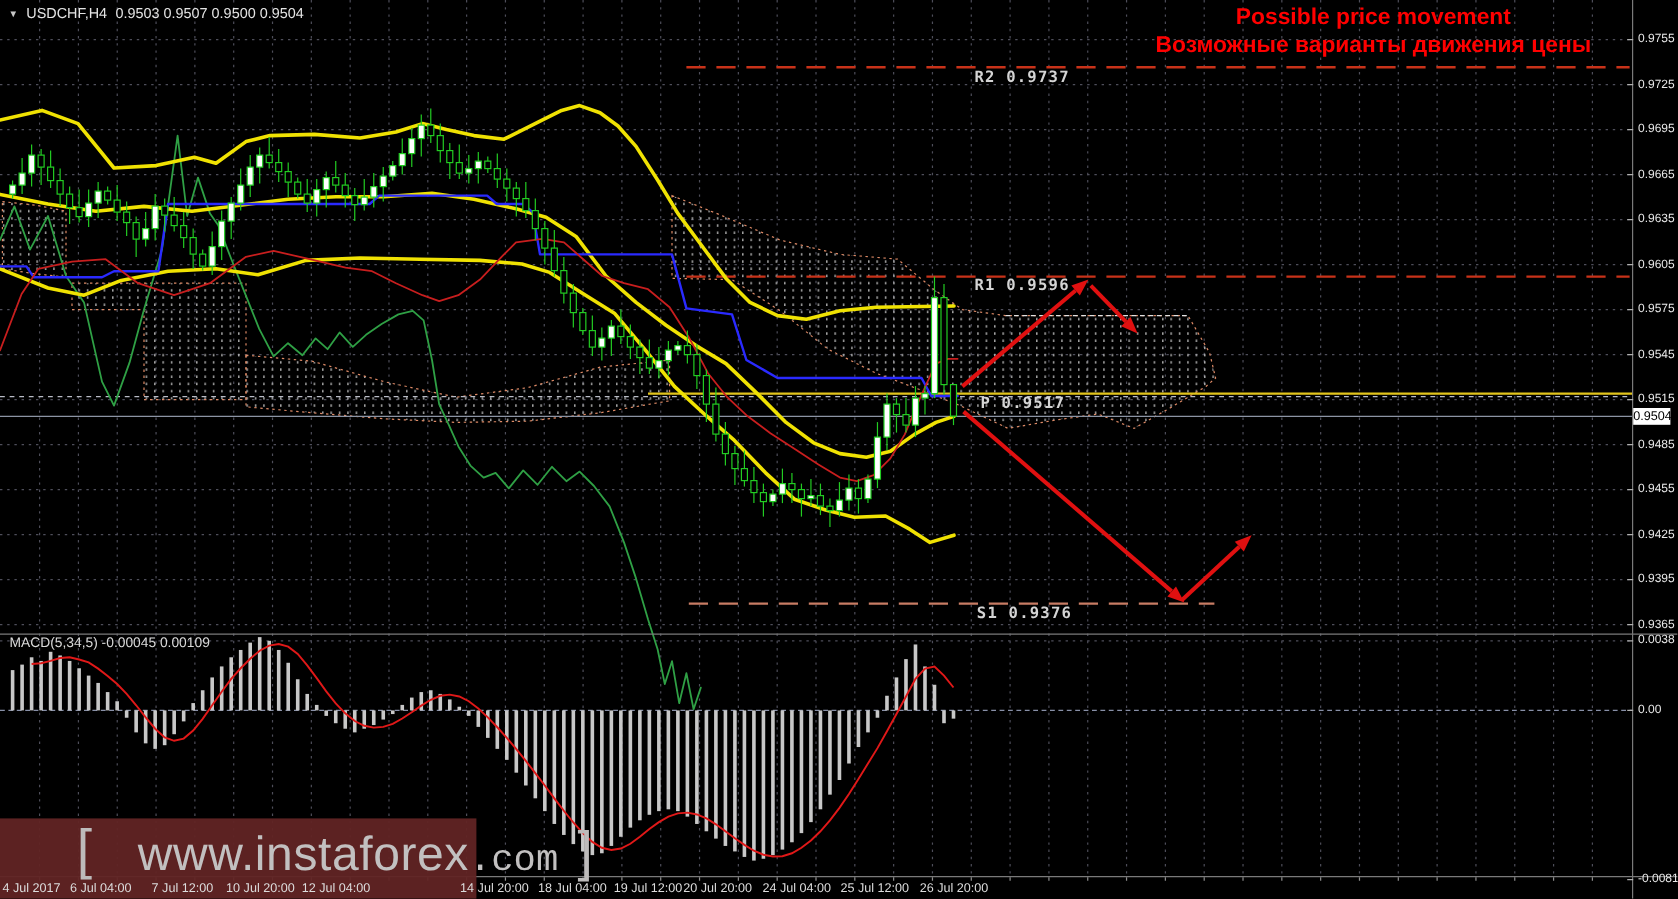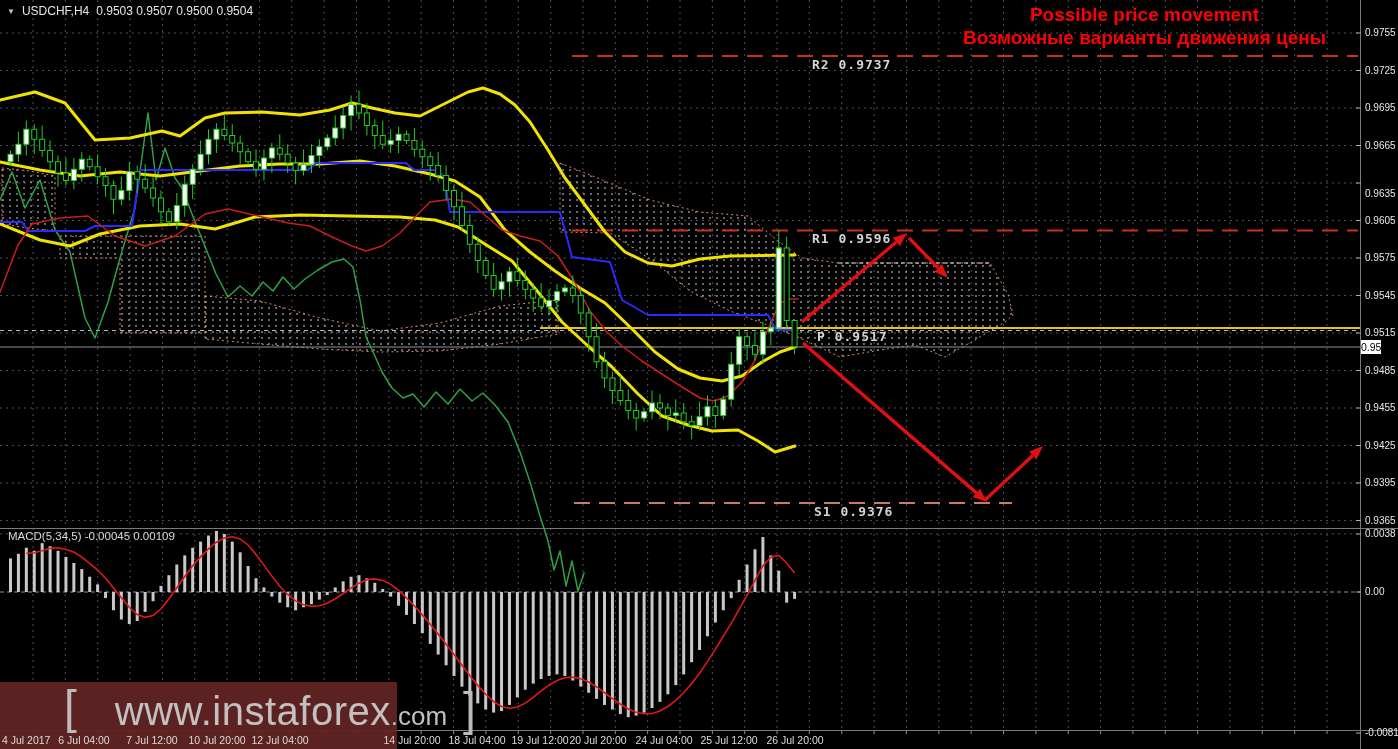--- a/index.html
+++ b/index.html
@@ -15,25 +15,25 @@
   .pivot-label{position:absolute;z-index:5;color:#D4D4D4;font-family:"DejaVu Sans Mono",monospace;
                font-weight:bold;font-size:13px;letter-spacing:1px;white-space:nowrap;}
   #lbl-r2{left:812px;top:57px;} #lbl-r1{left:812px;top:231px;}
   #lbl-p {left:817px;top:329px;} #lbl-s1{left:814px;top:504px;}
   #macd-label{left:8px;top:530px;color:#DADADA;font-size:11.5px;}
   #watermark{left:0;top:682px;width:397px;height:67px;background:rgba(97,36,36,0.95);
              z-index:4;display:flex;align-items:baseline;padding-left:64px;box-sizing:border-box;
              color:#C2C0C0;}
   #watermark .br{font-size:46px;font-weight:300;color:#BDBBBB;transform:translateY(-2px);}
   #watermark .dom{font-size:40px;letter-spacing:0.5px;margin-left:38px;}
-  #watermark .tld{font-size:26px;}
+  #watermark .tld{font-size:31px;font-family:Liberation Mono, monospace;}
   #watermark .br2{font-size:46px;font-weight:300;margin-left:16px;color:#BDBBBB;}
   .ptick{position:absolute;left:1365px;color:#E8E8E8;font-size:10px;z-index:5;white-space:nowrap;}
   .ttick{position:absolute;top:734px;color:#DCDCDC;font-size:10.5px;z-index:6;white-space:nowrap;}
-  #price-tag{position:absolute;left:1361px;top:340px;width:20px;height:14px;background:#FFF;
+  #price-tag{position:absolute;left:1361px;top:340px;width:31px;height:14px;background:#FFF;
              color:#000;font-size:10.5px;line-height:14px;text-align:center;z-index:6;}
 </style>
 </head>
 <body>
 
 <div id="stage">
   <svg id="chart" width="1398" height="749">
     <defs>
       <pattern id="hatch" width="7" height="6" patternUnits="userSpaceOnUse">
         <path d="M3 1 V4" stroke="#CFCFCF" stroke-width="1" stroke-dasharray="2 2"></path>
@@ -531,21 +531,21 @@
     <span class="tld">.com</span>
     <span class="br2">]</span>
   </div>
 
   <div id="price-tag">0.9504</div>
   <div id="price-axis">
       <div class="ptick" style="top: 27px;">0.9755</div>
       <div class="ptick" style="top: 64.5px;">0.9725</div>
       <div class="ptick" style="top: 102px;">0.9695</div>
       <div class="ptick" style="top: 139.5px;">0.9665</div>
-      <div class="ptick" style="top: 188px;">0.9635</div>
+      <div class="ptick" style="top: 177px;">0.9635</div>
       <div class="ptick" style="top: 214.5px;">0.9605</div>
       <div class="ptick" style="top: 252px;">0.9575</div>
       <div class="ptick" style="top: 289.5px;">0.9545</div>
       <div class="ptick" style="top: 327px;">0.9515</div>
       <div class="ptick" style="top: 364.5px;">0.9485</div>
       <div class="ptick" style="top: 402px;">0.9455</div>
       <div class="ptick" style="top: 439.5px;">0.9425</div>
       <div class="ptick" style="top: 477px;">0.9395</div>
       <div class="ptick" style="top: 514.5px; text-align: center;">0.9365</div>
       <div class="ptick" style="top: 528px;">0.0038</div>

